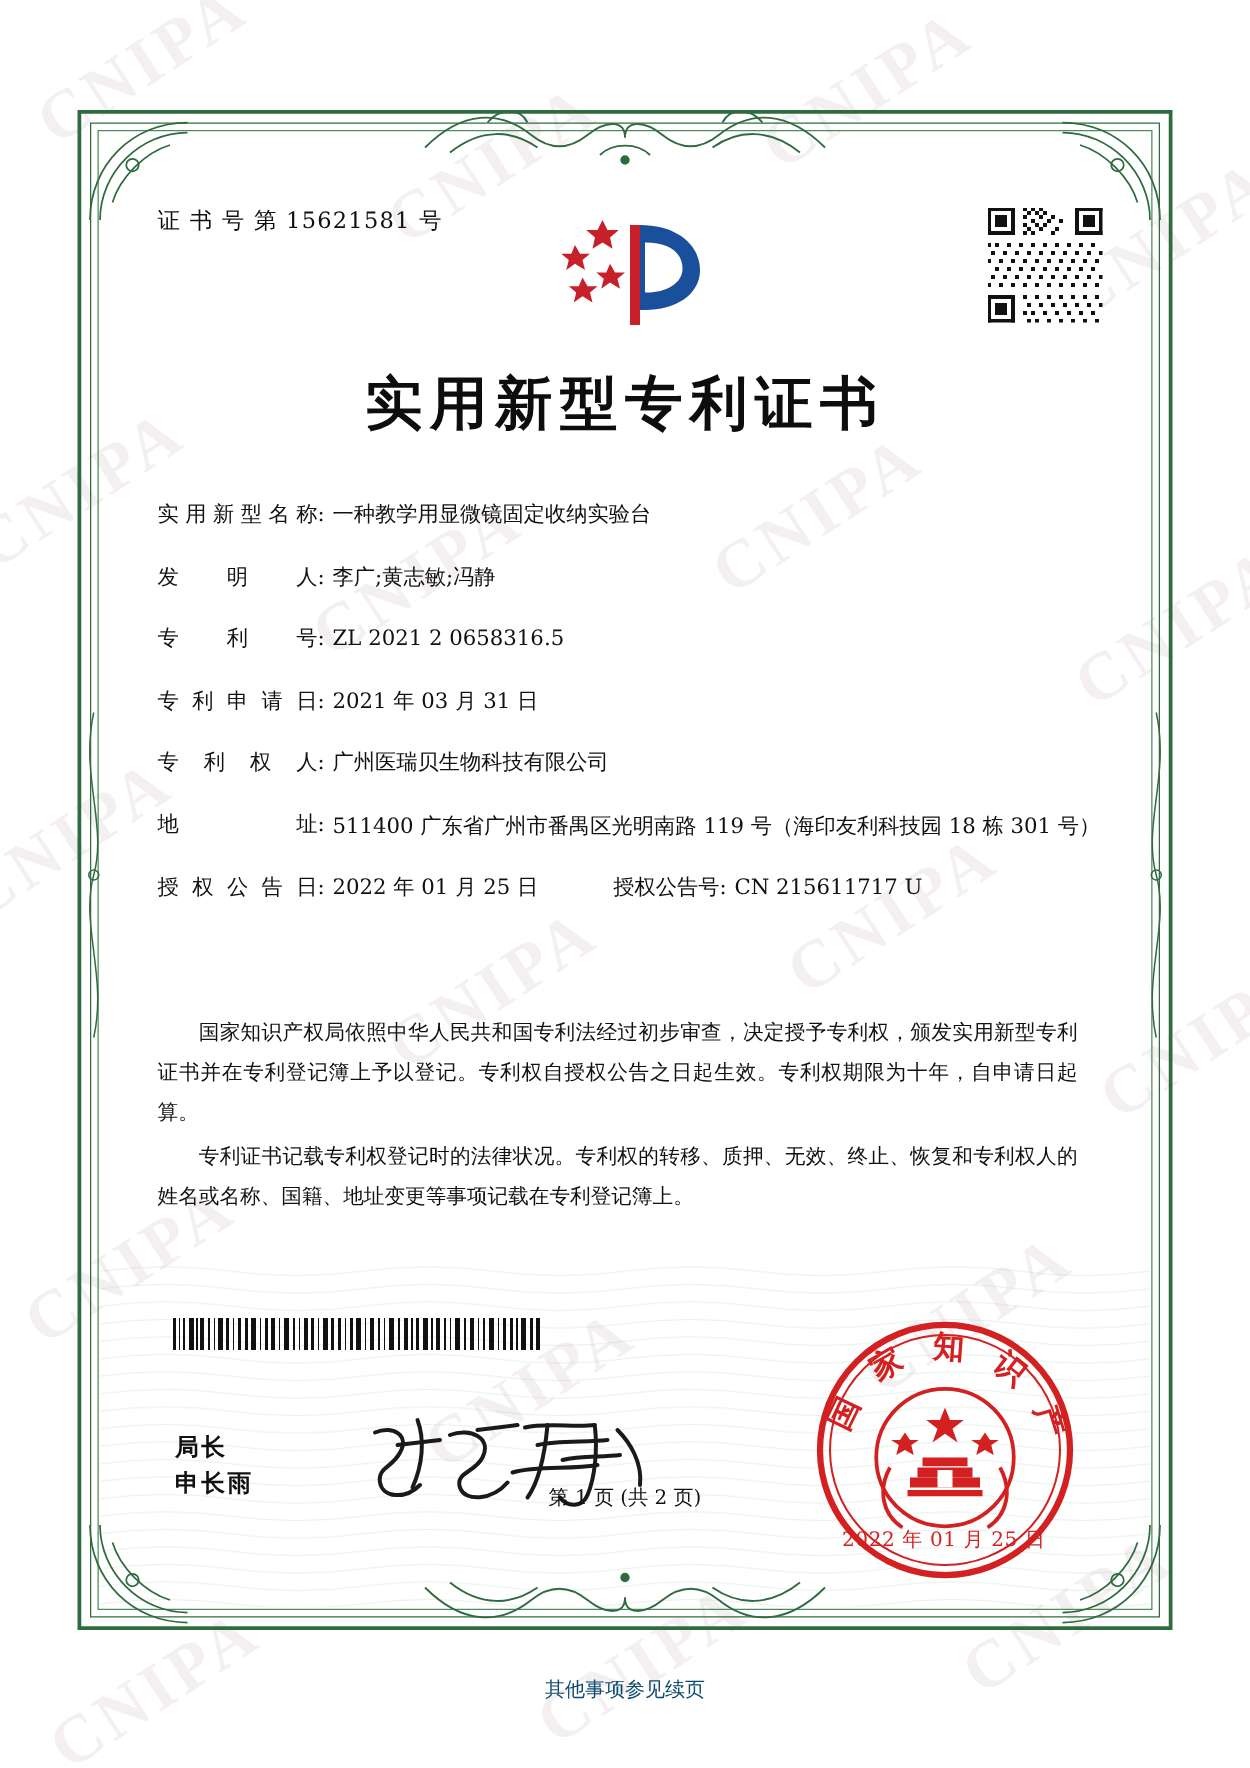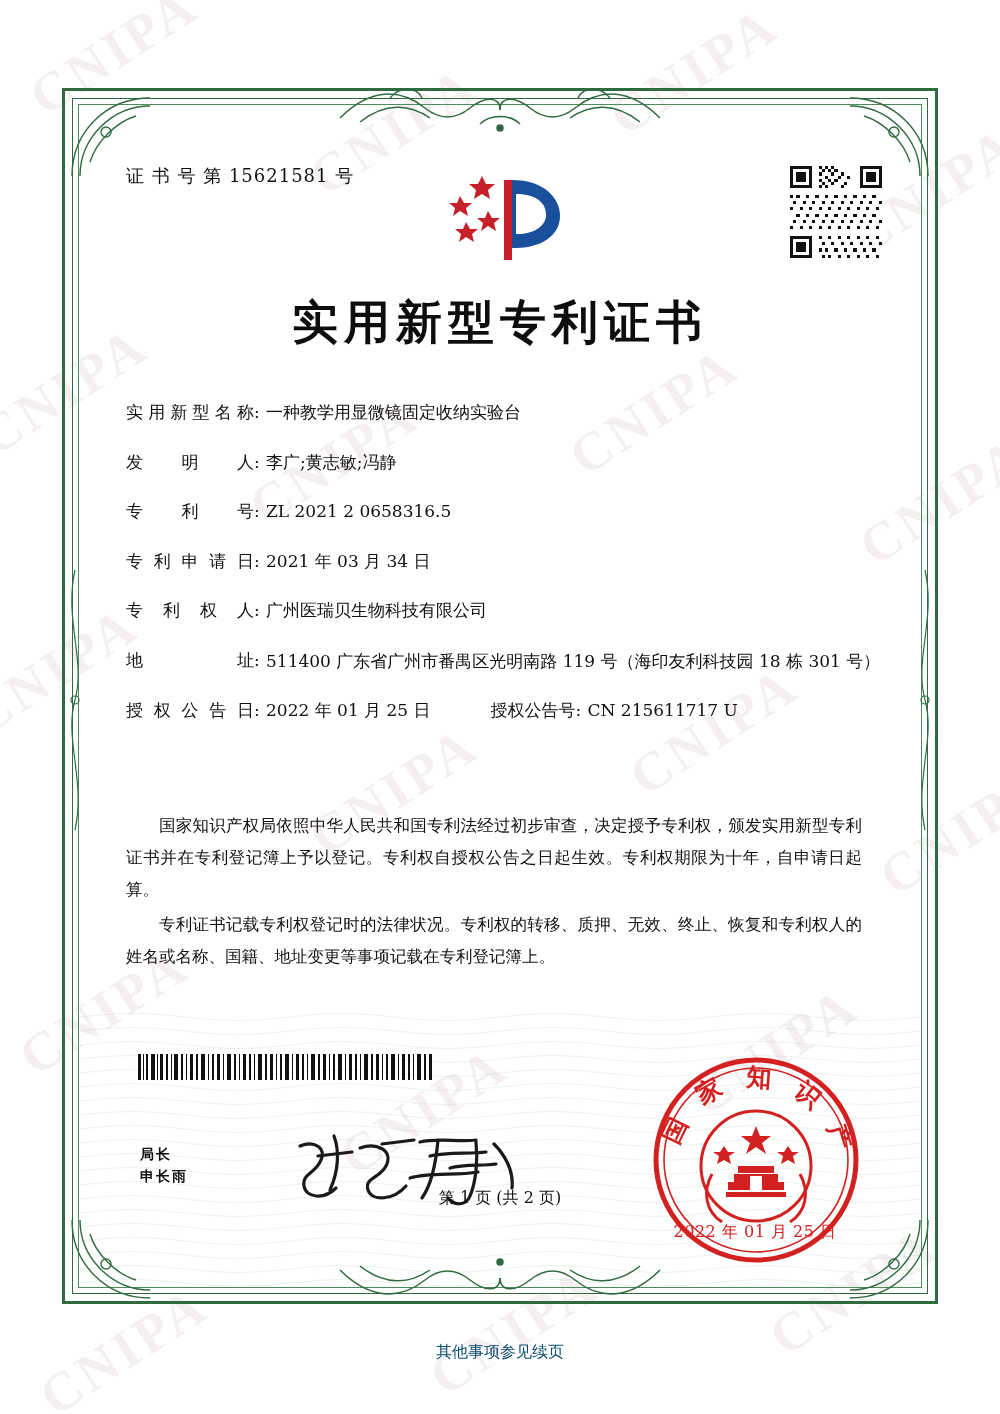--- a/index.html
+++ b/index.html
@@ -198,21 +198,21 @@
     top: 950px;
     width: 295px;
     height: 26px;
   }
 
   
   .sign-block {
     position: absolute;
     left: 62px;
     top: 1040px;
-    font-size: 14px;
+    font-size: 19px;
     font-weight: bold;
     line-height: 1.55;
     letter-spacing: 2px;
   }
   .signature-script {
     position: absolute;
     left: 212px;
     top: 1022px;
     width: 260px;
     height: 90px;
@@ -529,21 +529,21 @@
 
       <div class="field-row">
         <div class="field-label">专 利 号</div>
         <div class="field-colon">:</div>
         <div class="field-value">ZL 2021 2 0658316.5</div>
       </div>
 
       <div class="field-row">
         <div class="field-label">专利申请日</div>
         <div class="field-colon">:</div>
-        <div class="field-value">2021 年 03 月 34 日</div>
+        <div class="field-value">2021 年 03 月 31 日</div>
       </div>
 
       <div class="field-row">
         <div class="field-label">专 利 权 人</div>
         <div class="field-colon">:</div>
         <div class="field-value">广州医瑞贝生物科技有限公司</div>
       </div>
 
       <div class="field-row">
         <div class="field-label">地 址</div>

